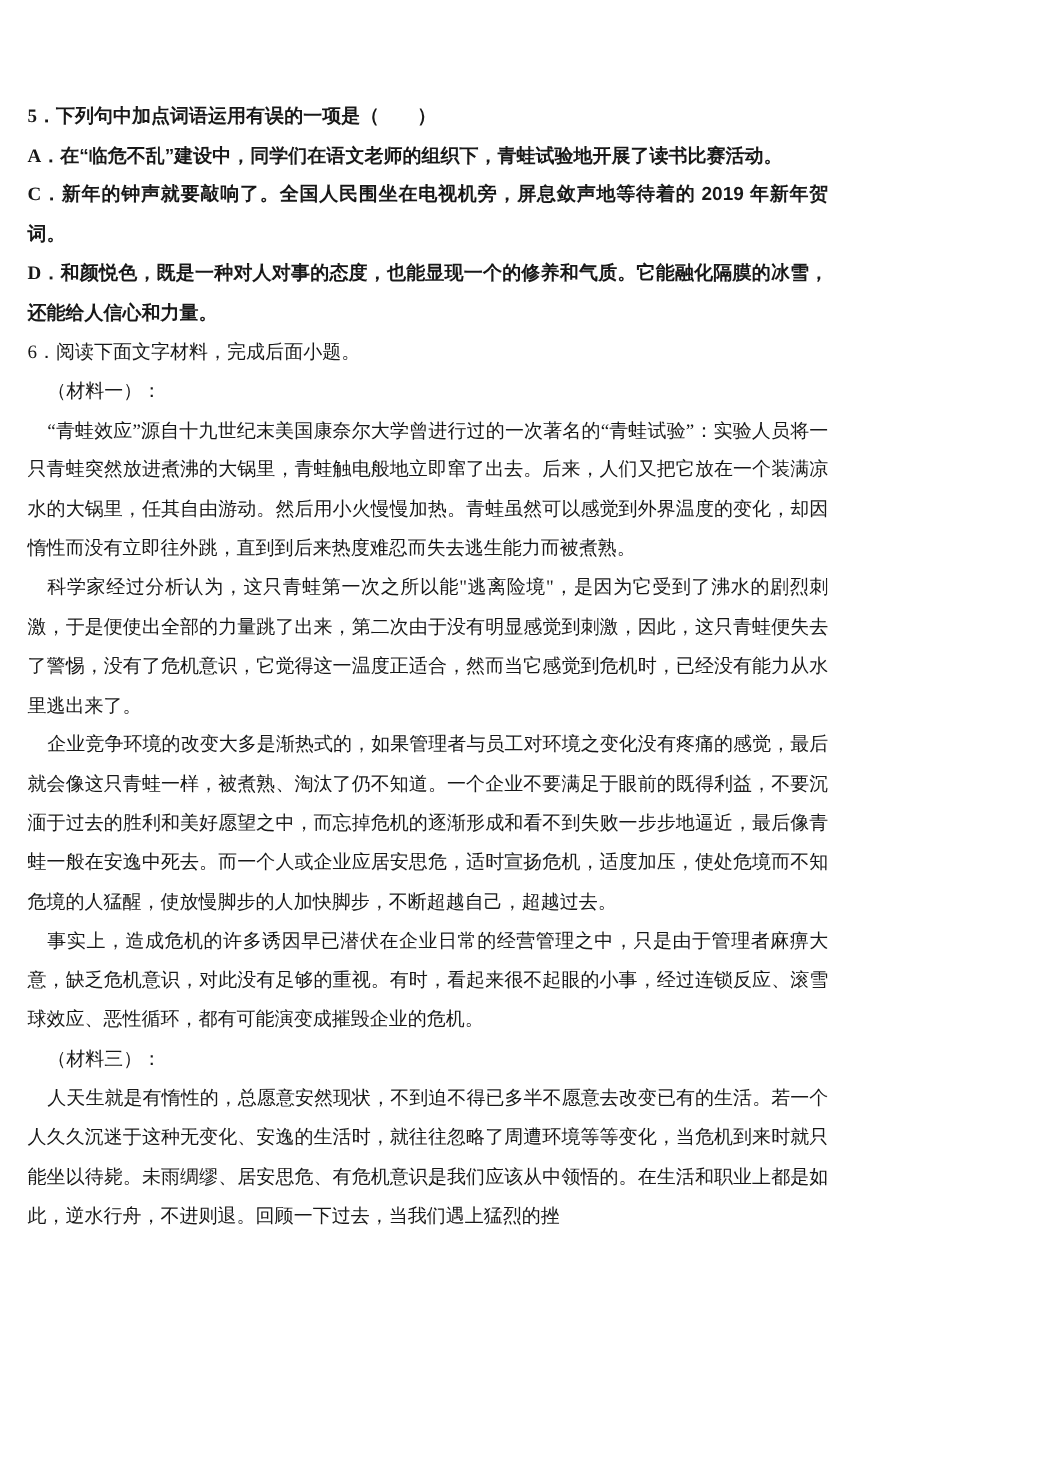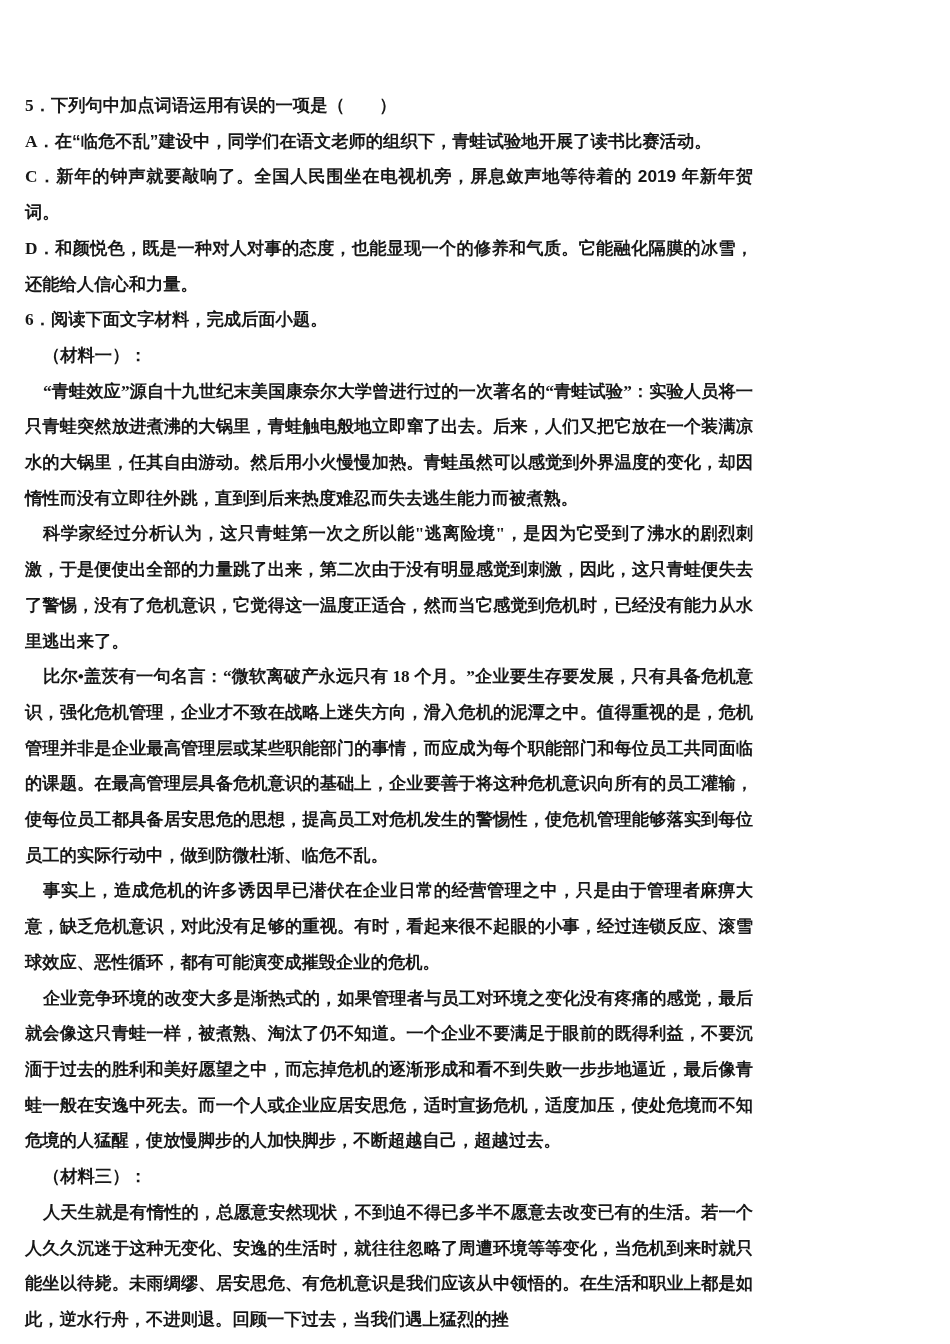--- a/index.html
+++ b/index.html
@@ -38,21 +38,21 @@
   .q5-block .label,
   .q6-block .label {
     font-family: "Liberation Serif", "DejaVu Serif", serif;
   }
   
   .emph {
     font-family: "Liberation Serif", "DejaVu Serif", serif;
   }
   
   .q6-block {
-    font-weight: 700;
+    font-weight: 400;
   }
   .mat-title,
   .para {
     text-indent: 18px;
   }
 </style>
 </head>
 <body>
 
 <div class="page">
@@ -73,23 +73,22 @@
 
     <div class="materials">
 
       <div>
         <p class="mat-title">（材料一）：</p>
         <p class="para">“青蛙效应”源自十九世纪末美国康奈尔大学曾进行过的一次著名的“青蛙试验”：实验人员将一只青蛙突然放进煮沸的大锅里，青蛙触电般地立即窜了出去。后来，人们又把它放在一个装满凉水的大锅里，任其自由游动。然后用小火慢慢加热。青蛙虽然可以感觉到外界温度的变化，却因惰性而没有立即往外跳，直到到后来热度难忍而失去逃生能力而被煮熟。</p>
         <p class="para">科学家经过分析认为，这只青蛙第一次之所以能"逃离险境"，是因为它受到了沸水的剧烈刺激，于是便使出全部的力量跳了出来，第二次由于没有明显感觉到刺激，因此，这只青蛙便失去了警惕，没有了危机意识，它觉得这一温度正适合，然而当它感觉到危机时，已经没有能力从水里逃出来了。</p>
       </div>
 
       <div>
-        <p class="para">比尔•盖茨有一句名言：“微软离破产永远只有 18 个月。”企业要生存要发展，只有具备危机意识，强化危机管理，企业才不致在战略上迷失方向，滑入危机的泥潭之中。值得重视的是，危机管理并非是企业最高管理层或某些职能部门的事情，而应成为每个职能部门和每位员工共同面临的课题。在最高管理层具备危机意识的基础上，企业要善于将这种危机意识向所有的员工灌输，使每位员工都具备居安思危的思想，提高员工对危机发生的警惕性，使危机管理能够落实到每位员工的实际行动中，做到防微杜渐、临危不乱。</p>
+        <p class="para">企业竞争环境的改变大多是渐热式的，如果管理者与员工对环境之变化没有疼痛的感觉，最后就会像这只青蛙一样，被煮熟、淘汰了仍不知道。一个企业不要满足于眼前的既得利益，不要沉湎于过去的胜利和美好愿望之中，而忘掉危机的逐渐形成和看不到失败一步步地逼近，最后像青蛙一般在安逸中死去。而一个人或企业应居安思危，适时宣扬危机，适度加压，使处危境而不知危境的人猛醒，使放慢脚步的人加快脚步，不断超越自己，超越过去。</p>
         <p class="para">事实上，造成危机的许多诱因早已潜伏在企业日常的经营管理之中，只是由于管理者麻痹大意，缺乏危机意识，对此没有足够的重视。有时，看起来很不起眼的小事，经过连锁反应、滚雪球效应、恶性循环，都有可能演变成摧毁企业的危机。</p>
-        <p class="para">企业竞争环境的改变大多是渐热式的，如果管理者与员工对环境之变化没有疼痛的感觉，最后就会像这只青蛙一样，被煮熟、淘汰了仍不知道。一个企业不要满足于眼前的既得利益，不要沉湎于过去的胜利和美好愿望之中，而忘掉危机的逐渐形成和看不到失败一步步地逼近，最后像青蛙一般在安逸中死去。而一个人或企业应居安思危，适时宣扬危机，适度加压，使处危境而不知危境的人猛醒，使放慢脚步的人加快脚步，不断超越自己，超越过去。</p>
       </div>
 
       <div>
         <p class="mat-title">（材料三）：</p>
         <p class="para">人天生就是有惰性的，总愿意安然现状，不到迫不得已多半不愿意去改变已有的生活。若一个人久久沉迷于这种无变化、安逸的生活时，就往往忽略了周遭环境等等变化，当危机到来时就只能坐以待毙。未雨绸缪、居安思危、有危机意识是我们应该从中领悟的。在生活和职业上都是如此，逆水行舟，不进则退。回顾一下过去，当我们遇上猛烈的挫</p>
       </div>
 
     </div>
   </section>
 

